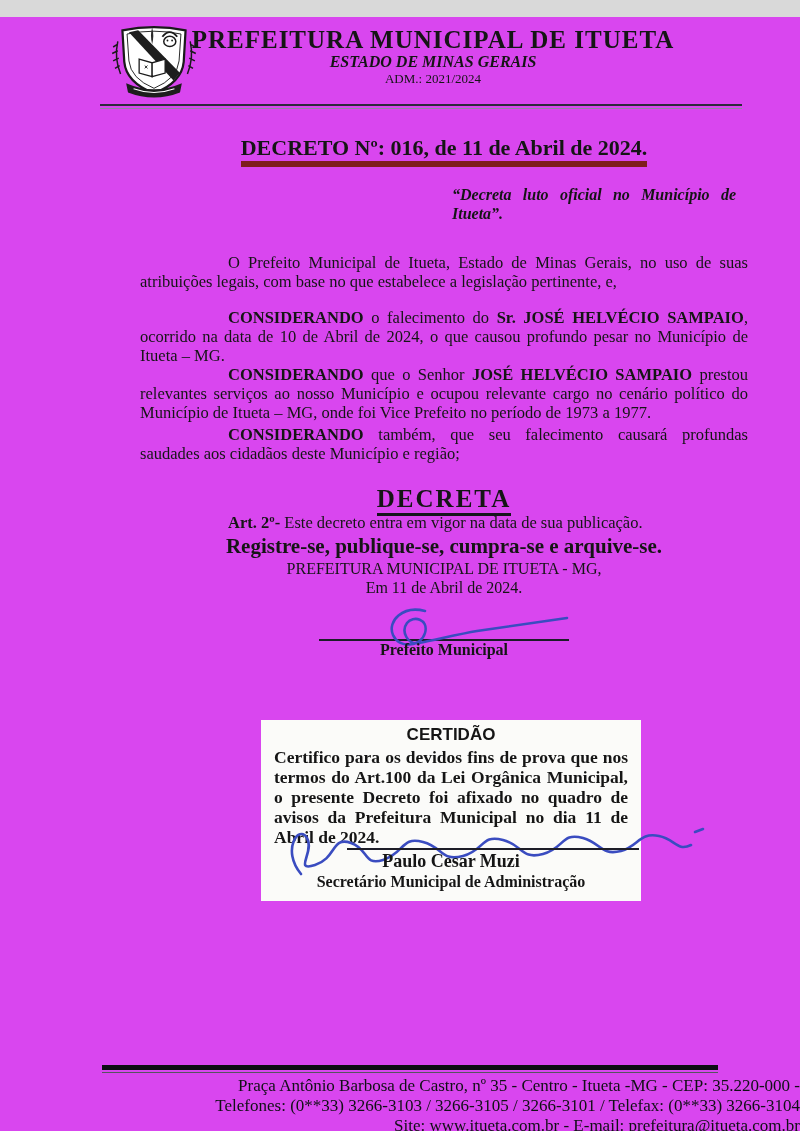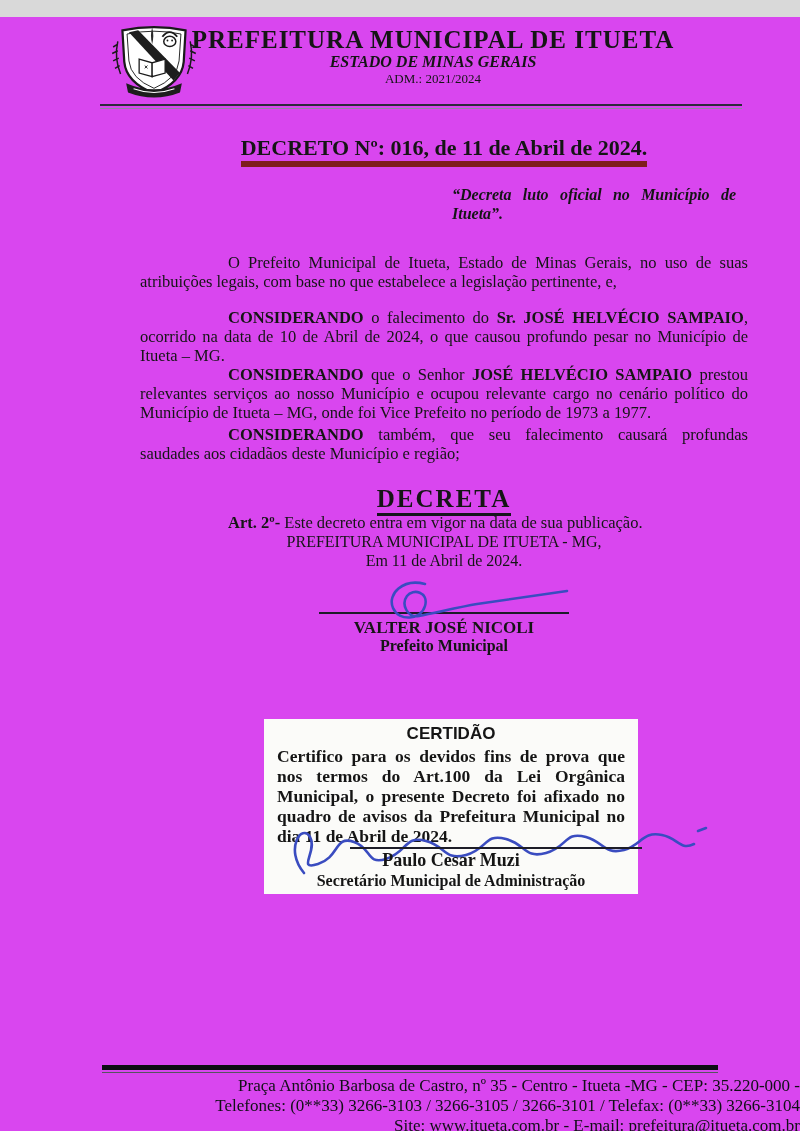--- a/index.html
+++ b/index.html
@@ -34,21 +34,21 @@
   .closing-line { text-align:center; font-size:21px; font-weight:bold; margin-top:2px; line-height:25px; }
   .center-line  { text-align:center; font-size:16px; line-height:19px; }
   
   .sig-block { text-align:center; margin-top:6px; }
   .sig-ink   { display:block; margin:0 auto -16px auto; width:270px; height:52px; }
   .sig-rule  { width:250px; margin:0 auto; border-bottom:2px solid #1c1c28; }
   .sig-name  { font-weight:bold; font-size:17px; margin-top:4px; line-height:19px; }
   .sig-role  { font-weight:bold; font-size:16px; line-height:18px; }
   
   .certidao { position:relative; box-sizing:border-box; margin:58px 0 0 118px;
-              width:386px; height:187px; border:6px solid #d946ef;
+              width:386px; height:187px; border:3px solid #d946ef;
               padding:5px 13px; background:#fbfbf9; }
   .cert-title { font-family:"Liberation Sans", sans-serif; font-weight:bold; font-size:17px;
                 text-align:center; line-height:20px; }
   .cert-body  { font-weight:bold; font-size:17.5px; line-height:20px; text-align:justify; margin:2px 0 0 0; }
   .cert-sig-ink { position:absolute; left:10px; top:84px; width:436px; height:78px; }
   .cert-rule  { position:absolute; left:86px; top:128px; width:292px; border-bottom:2px solid #1d1d28; }
   .cert-name  { position:absolute; left:0; right:0; top:131px; text-align:center;
                 font-weight:bold; font-size:18px; }
   .cert-role  { position:absolute; left:0; right:0; top:153px; text-align:center;
                 font-weight:bold; font-size:16px; }
@@ -100,29 +100,29 @@
 
     <p class="body-p p1"><span>O Prefeito Municipal de Itueta, Estado de Minas Gerais, no uso de suas atribuições legais, com base no que estabelece a legislação pertinente, e,</span></p>
     <p class="body-p p2"><b>CONSIDERANDO</b><span> o falecimento do </span><b>Sr. JOSÉ HELVÉCIO SAMPAIO</b><span>, ocorrido na data de 10 de Abril de 2024, o que causou profundo pesar no Município de Itueta – MG.</span></p>
     <p class="body-p p3"><b>CONSIDERANDO</b><span> que o Senhor </span><b>JOSÉ HELVÉCIO SAMPAIO</b><span> prestou relevantes serviços ao nosso Município e ocupou relevante cargo no cenário político do Município de Itueta – MG, onde foi Vice Prefeito no período de 1973 a 1977.</span></p>
     <p class="body-p p4"><b>CONSIDERANDO</b><span> também, que seu falecimento causará profundas saudades aos cidadãos deste Município e região;</span></p>
 
     <h2 class="decreta"><span class="u">DECRETA</span></h2>
 
     <p class="body-p"><b>Art. 2º-</b><span> Este decreto entra em vigor na data de sua publicação.</span></p>
 
+    <div class="closing-line">Registre-se, publique-se, cumpra-se e arquive-se.</div>
     <div class="center-line">PREFEITURA MUNICIPAL DE ITUETA - MG,</div>
     <div class="center-line">Em 11 de Abril de 2024.</div>
 
     <div class="sig-block">
       <svg class="sig-ink" viewBox="0 0 270 52" aria-hidden="true">
         <path d="M116,8 C94,2 78,18 84,32 C90,46 112,44 116,30 C120,16 104,12 98,20 C92,28 98,42 110,40 C126,37 150,31 168,28 L258,15" fill="none" stroke="#3a4cc0" stroke-width="2.6" stroke-linecap="round"></path>
       </svg>
       <div class="sig-rule"></div>
-      <div class="sig-name">VALTER JOSÉ NICOLI</div>
       <div class="sig-role">Prefeito Municipal</div>
     </div>
 
     <div class="certidao">
       <div class="cert-title">CERTIDÃO</div>
       <p class="cert-body">Certifico para os devidos fins de prova que nos termos do Art.100 da Lei Orgânica Municipal, o presente Decreto foi afixado no quadro de avisos da Prefeitura Municipal no dia 11 de Abril de 2024.</p>
       <svg class="cert-sig-ink" viewBox="0 0 436 78" aria-hidden="true">
         <path d="M30,70 C10,46 28,20 36,34 C44,48 22,68 44,61 C66,54 60,32 80,39 C98,45 92,62 112,56 C134,49 130,32 152,38 C172,43 170,58 192,52 C214,46 210,30 232,36 C252,41 250,56 272,50 C294,44 290,28 312,34 C330,39 330,52 350,47 C368,42 368,28 388,32 C404,35 406,48 420,41" fill="none" stroke="#3a4cc0" stroke-width="2.6" stroke-linecap="round"></path>
         <path d="M424,28 l8,-3" fill="none" stroke="#3a4cc0" stroke-width="2.6" stroke-linecap="round"></path>
       </svg>

